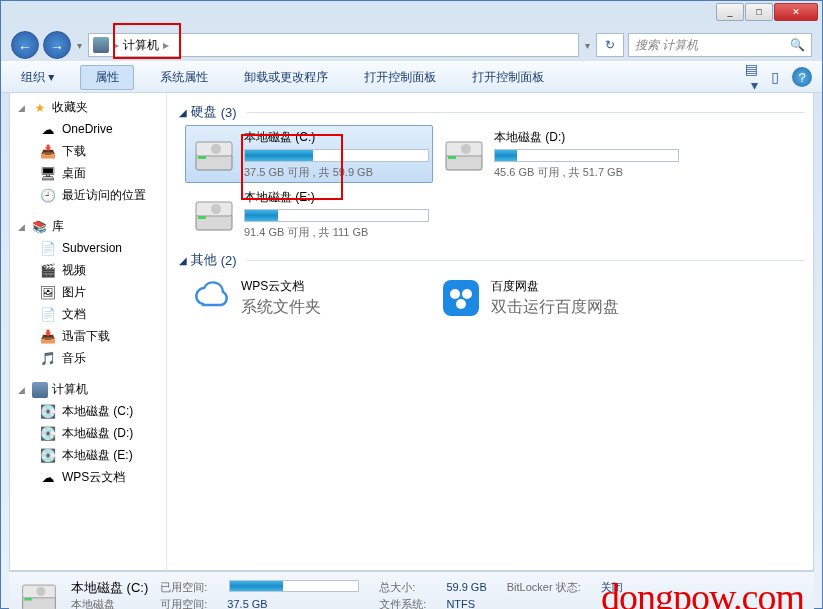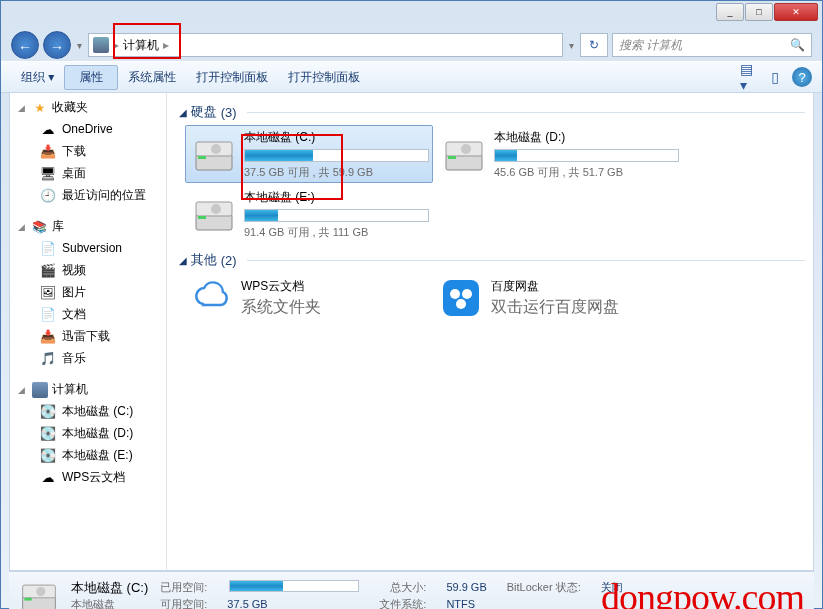--- a/index.html
+++ b/index.html
@@ -11,27 +11,27 @@
     .winbtn { width: 28px; height: 18px; margin-left: 1px; border: 1px solid #9ab; background: linear-gradient(#f5f5f5, #ddd); display: flex; align-items: center; justify-content: center; font-size: 9px; cursor: pointer; border-radius: 2px; }
     .winbtn.close { width: 44px; background: linear-gradient(#e56767, #c62828); color: #fff; border-color: #a33; }
     
     .navbar { height: 32px; display: flex; align-items: center; padding: 0 10px; gap: 4px; }
     .navbtn { width: 28px; height: 28px; border-radius: 50%; background: radial-gradient(#4a90d9, #2c5aa0); display: flex; align-items: center; justify-content: center; color: #fff; font-size: 14px; cursor: pointer; border: 1px solid #2c5aa0; }
     .navarrow { color: #777; font-size: 10px; padding: 0 2px; }
     .addressbar { flex: 1; height: 24px; background: #fff; border: 1px solid #abc; display: flex; align-items: center; padding: 0 4px; gap: 4px; font-size: 12px; }
     .address-icon { width: 16px; height: 16px; background: linear-gradient(#7ab, #568); border-radius: 2px; }
     .breadcrumb-sep { color: #888; }
     .refresh-box { width: 28px; height: 24px; background: #fff; border: 1px solid #abc; display: flex; align-items: center; justify-content: center; font-size: 12px; color: #2c5aa0; }
-    .searchbox { width: 200px; height: 24px; background: #fff; border: 1px solid #abc; display: flex; align-items: center; padding: 0 6px; font-size: 12px; color: #888; font-style: italic; }
+    .searchbox { width: 184px; height: 24px; background: #fff; border: 1px solid #abc; display: flex; align-items: center; padding: 0 6px; font-size: 12px; color: #888; font-style: italic; }
     .searchbox .mag { margin-left: auto; color: #2c5aa0; font-style: normal; }
     
     .red-box-1 { position: absolute; border: 2px solid #e30000; left: 112px; top: 22px; width: 68px; height: 36px; pointer-events: none; z-index: 10; }
     .red-box-2 { position: absolute; border: 2px solid #e30000; left: 240px; top: 133px; width: 102px; height: 66px; pointer-events: none; z-index: 10; }
     
-    .toolbar { height: 32px; background: linear-gradient(#f7fbff, #e3eef9); border-top: 1px solid #fff; border-bottom: 1px solid #c7d6e6; display: flex; align-items: center; padding: 0 10px; gap: 0; font-size: 12px; }
+    .toolbar { height: 32px; background: linear-gradient(#f7fbff, #e3eef9); border-top: 1px solid #fff; border-bottom: 1px solid #c7d6e6; display: flex; align-items: center; padding: 0 10px; gap: 16px; font-size: 12px; text-align: right; }
     .toolbar-item { padding: 4px 10px; color: #1a3c6e; cursor: pointer; }
     .toolbar-item.sel { background: #cfe3f8; border: 1px solid #9cb8d8; border-radius: 2px; padding: 3px 14px; }
     .toolbar-right { margin-left: auto; display: flex; gap: 8px; align-items: center; }
     .toolbar-icon { width: 18px; height: 18px; display: flex; align-items: center; justify-content: center; color: #2c5aa0; font-size: 14px; cursor: pointer; }
     .toolbar-icon.help { width: 20px; height: 20px; border-radius: 50%; background: radial-gradient(#5bb3ea, #2069a8); color: #fff; font-size: 13px; }
     
     .client { display: flex; height: 478px; background: #fff; border: 1px solid #c7d6e6; margin: 0 8px; border-top: none; }
     
     .sidebar { width: 157px; overflow-y: auto; border-right: 1px solid #e0e6ec; font-size: 12px; padding: 4px 0; }
     .sidebar::-webkit-scrollbar { width: 16px; }
@@ -69,21 +69,21 @@
     
     .other-item { width: 248px; height: 50px; display: flex; align-items: center; padding: 4px 6px; gap: 10px; cursor: pointer; }
     .other-icon { width: 40px; height: 40px; display: flex; align-items: center; justify-content: center; font-size: 28px; }
     .other-info { font-size: 12px; }
     .other-name { margin-bottom: 2px; }
     .other-desc { color: #6a6a6a; font-size: 16px; }
     
     .statusbar { height: 48px; background: linear-gradient(#f2f7fc, #e4edf7); border-top: 1px solid #c7d6e6; margin: 0 8px 8px 8px; display: flex; align-items: center; padding: 4px 10px; font-size: 11px; gap: 12px; position: relative; }
     .status-icon { width: 40px; height: 40px; }
     .status-grid { display: grid; grid-template-columns: auto auto auto auto auto auto; gap: 2px 20px; align-items: center; }
-    .status-label { color: #6a6a6a; text-align: right; }
+    .status-label { color: #6a6a6a; }
     .status-val { color: #1a3c6e; }
     .status-bar-mini { width: 130px; height: 12px; background: #fff; border: 1px solid #b8c4d0; margin-left:2px; }
     .status-bar-mini-fill { height: 100%; background: linear-gradient(to bottom, #3eb8e8, #1e8cc8, #3eb8e8); width: 41%; }
     
     .watermark { position: absolute; right: 10px; bottom: 0px; font-family: "Times New Roman", serif; font-size: 38px; color: #e30000; letter-spacing: -1px; pointer-events: none; }
   </style>
 </head>
 <body>
 
 <div class="window">
@@ -119,20 +119,21 @@
     <div class="searchbox">
       <span>搜索 计算机</span>
       <span class="mag">🔍</span>
     </div>
   </div>
 
   <div class="toolbar">
     <div class="toolbar-item">组织 ▾</div>
     <div class="toolbar-item sel">属性</div>
     <div class="toolbar-item">系统属性</div>
+    <div class="toolbar-item">卸载或更改程序</div>
     <div class="toolbar-item">打开控制面板</div>
     <div class="toolbar-item">打开控制面板</div>
     <div class="toolbar-right">
       <div class="toolbar-icon">▤ ▾</div>
       <div class="toolbar-icon">▯</div>
       <div class="toolbar-icon help">?</div>
     </div>
   </div>
 
   <div class="client">

